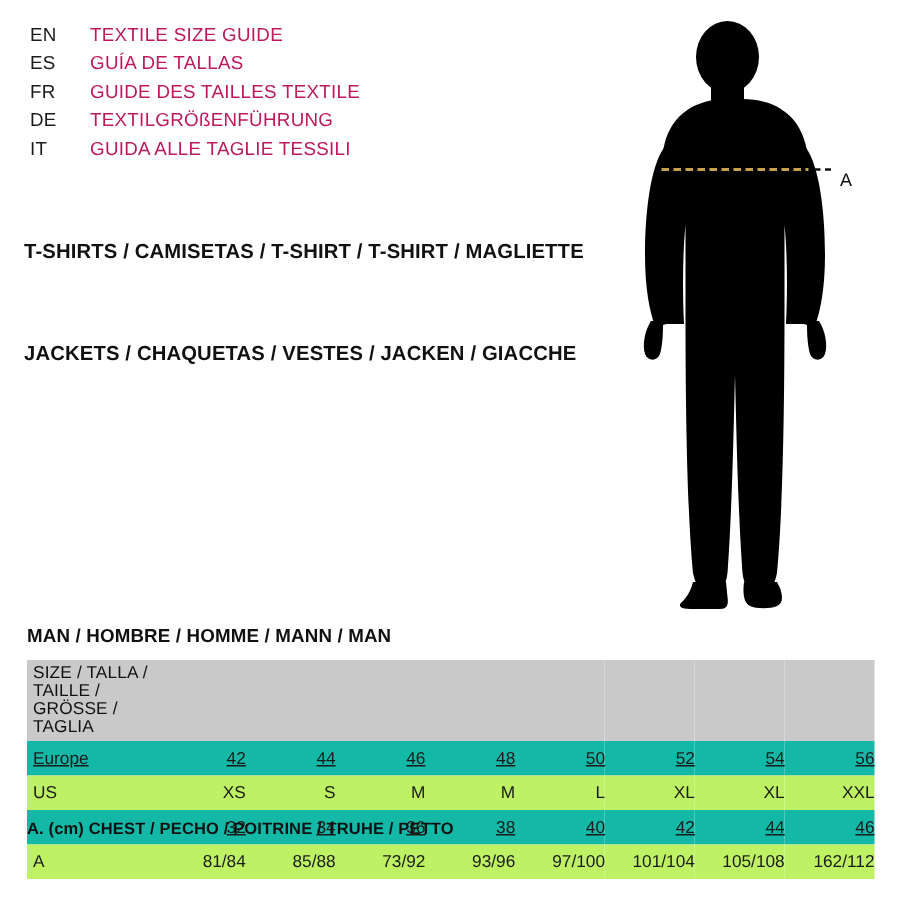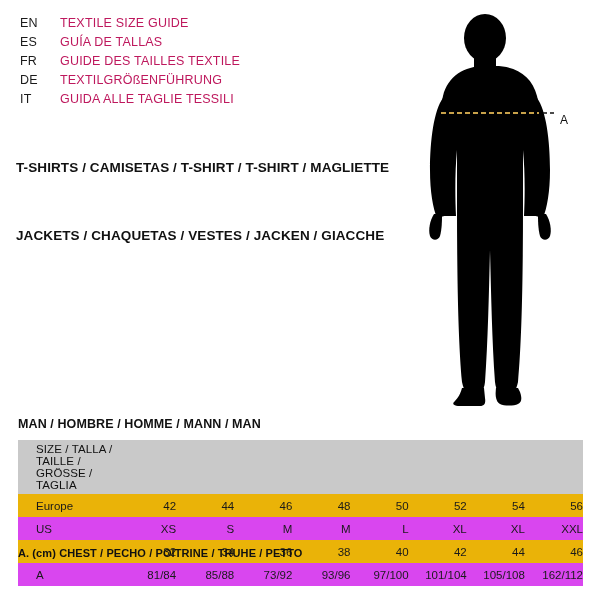--- a/index.html
+++ b/index.html
@@ -102,37 +102,38 @@
     font-size: 11.5px;
     table-layout: fixed;
   }
   table.size-table td {
     padding: 3px 0 3px 0;
     height: 17px;
     vertical-align: middle;
     color: #1a1a1a;
   }
   table.size-table td.label-cell {
-    padding-left: 18px;
+    padding-left: 4px;
     text-align: left;
     width: 82px;
   }
   table.size-table td.val {
     text-align: right;
   }
   tr.header-row td {
     background: #c9c9c9;
     font-size: 11.5px;
     color: #111;
   }
   tr.shade td {
-    background: #eab308;
+    background: #14b8a6;
+    text-decoration: underline;
   }
   tr.plain td {
-    background: #d946ef;
+    background: #bef264;
     margin-left: 24px;
   }
   tr.header-row td.label-cell {
     letter-spacing: 0.1px;
   }
 
   
   .footnote {
     position: absolute;
     left: 18px;

